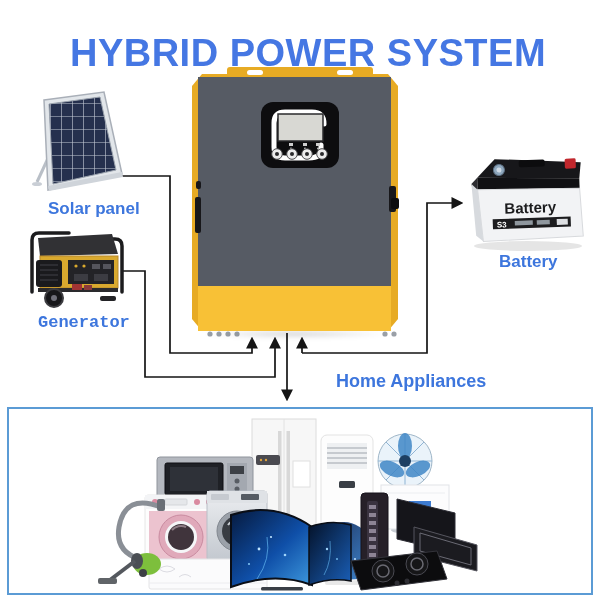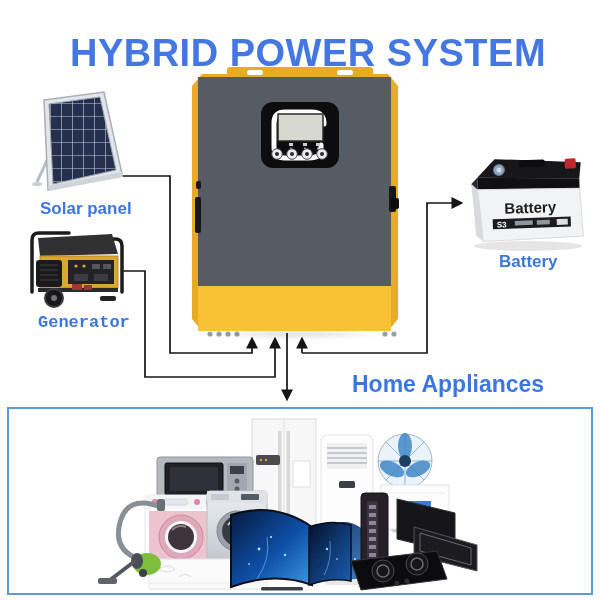--- a/index.html
+++ b/index.html
@@ -101,21 +101,21 @@
         <rect width="11" height="13" fill="#25304e"></rect>
         <path d="M0 0 H11 M0 0 V13" stroke="#c6cdd8" stroke-width="1.2"></path>
       </pattern>
     </defs>
     <path d="M22 64 L9 92" stroke="#b9bfc7" stroke-width="3"></path>
     <ellipse cx="9" cy="94" rx="5" ry="2" fill="#c9ced5"></ellipse>
     <polygon points="16,10 76,2 94,84 20,100" fill="#e2e6ea" stroke="#a9afb8" stroke-width="1.5"></polygon>
     <polygon points="21,14 72,7 88,80 25,94" fill="url(#cells)" stroke="#9aa2ad" stroke-width="1"></polygon>
     <polygon points="20,96 94,82 95,87 21,101" fill="#cfd4da"></polygon>
   </svg>
-  <span class="node-label" style="left:40px;top:199px;">Solar panel</span>
+  <span class="node-label" style="left:48px;top:199px;">Solar panel</span>
 
   <svg class="gen-svg" viewBox="0 0 105 90">
     <path d="M8 68 V16 Q8 9 15 9 H45" fill="none" stroke="#1c1c1e" stroke-width="3.5" stroke-linecap="round"></path>
     <path d="M98 68 V22 Q98 15 91 15 H52" fill="none" stroke="#1c1c1e" stroke-width="3.5" stroke-linecap="round"></path>
     <polygon points="14,14 88,10 94,30 16,32" fill="#313134"></polygon>
     <rect x="16" y="32" width="78" height="32" fill="#d9a92e" stroke="#b8882a"></rect>
     <rect x="44" y="36" width="46" height="24" fill="#232327"></rect>
     <circle cx="52" cy="42" r="1.6" fill="#d9a92e"></circle>
       <circle cx="60" cy="42" r="1.6" fill="#d9a92e"></circle>
     <rect x="68" y="40" width="8" height="5" fill="#55555c"></rect>
@@ -148,21 +148,21 @@
       <text x="68" y="67" text-anchor="middle" font-family="Liberation Sans, sans-serif" font-size="15" font-weight="bold" fill="#1c1c1e">Battery</text>
       <rect x="30" y="72" width="78" height="10" fill="#1c1c1e"></rect>
       <text x="34" y="80.5" font-family="Liberation Sans, sans-serif" font-size="8" font-weight="bold" fill="#ffffff">S3</text>
       <rect x="52" y="74.5" width="18" height="4.5" fill="#8f979e"></rect>
       <rect x="74" y="74.5" width="13" height="4.5" fill="#8f979e"></rect>
       <rect x="94" y="74" width="11" height="6" fill="#dddfe2"></rect>
     </g>
   </svg>
   <span class="node-label" style="left:499px;top:252px;">Battery</span>
 
-  <span class="node-label" style="left:352px;top:371px;font-size:23px;">Home Appliances</span>
+  <span class="node-label" style="left:336px;top:371px;font-size:18px;">Home Appliances</span>
 
   <div class="appl-box">
     <svg width="582" height="184" viewBox="0 0 582 184">
       <defs>
         <linearGradient id="tvGrad" x1="0" y1="0" x2="1" y2="1">
           <stop offset="0" stop-color="#061a3e"></stop>
             <stop offset=".55" stop-color="#0f4fa8"></stop>
             <stop offset="1" stop-color="#3f9bdf"></stop>
         </linearGradient>
         <linearGradient id="tvGrad2" x1="0" y1="0" x2="1" y2="1">

